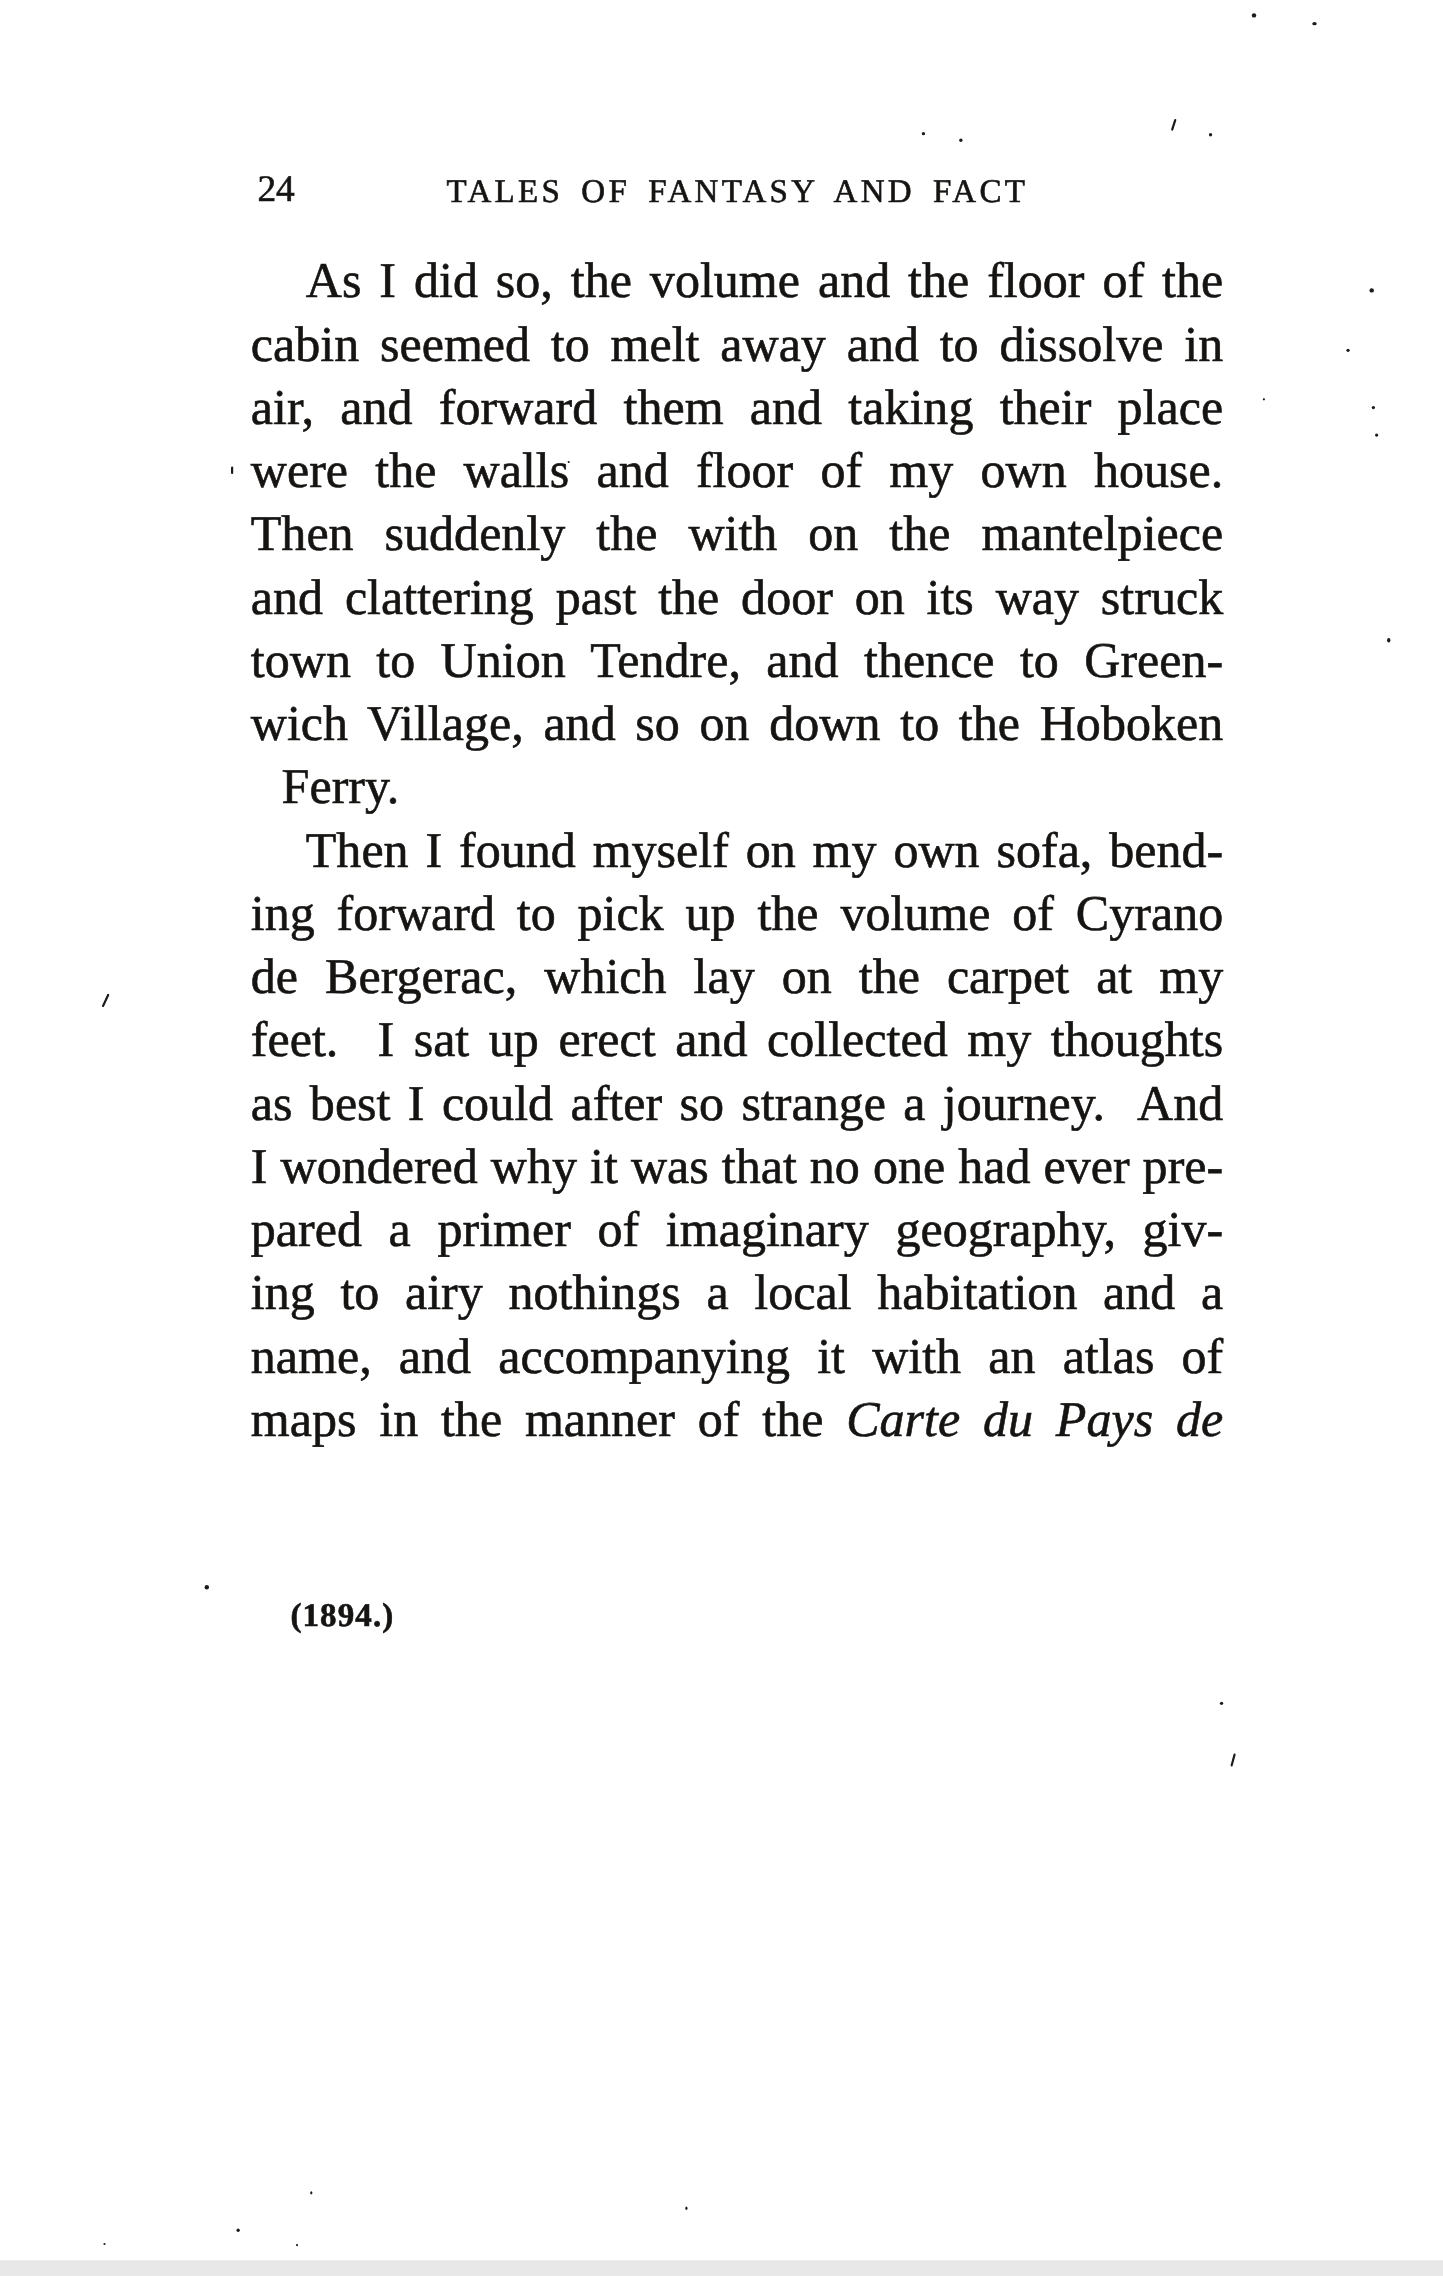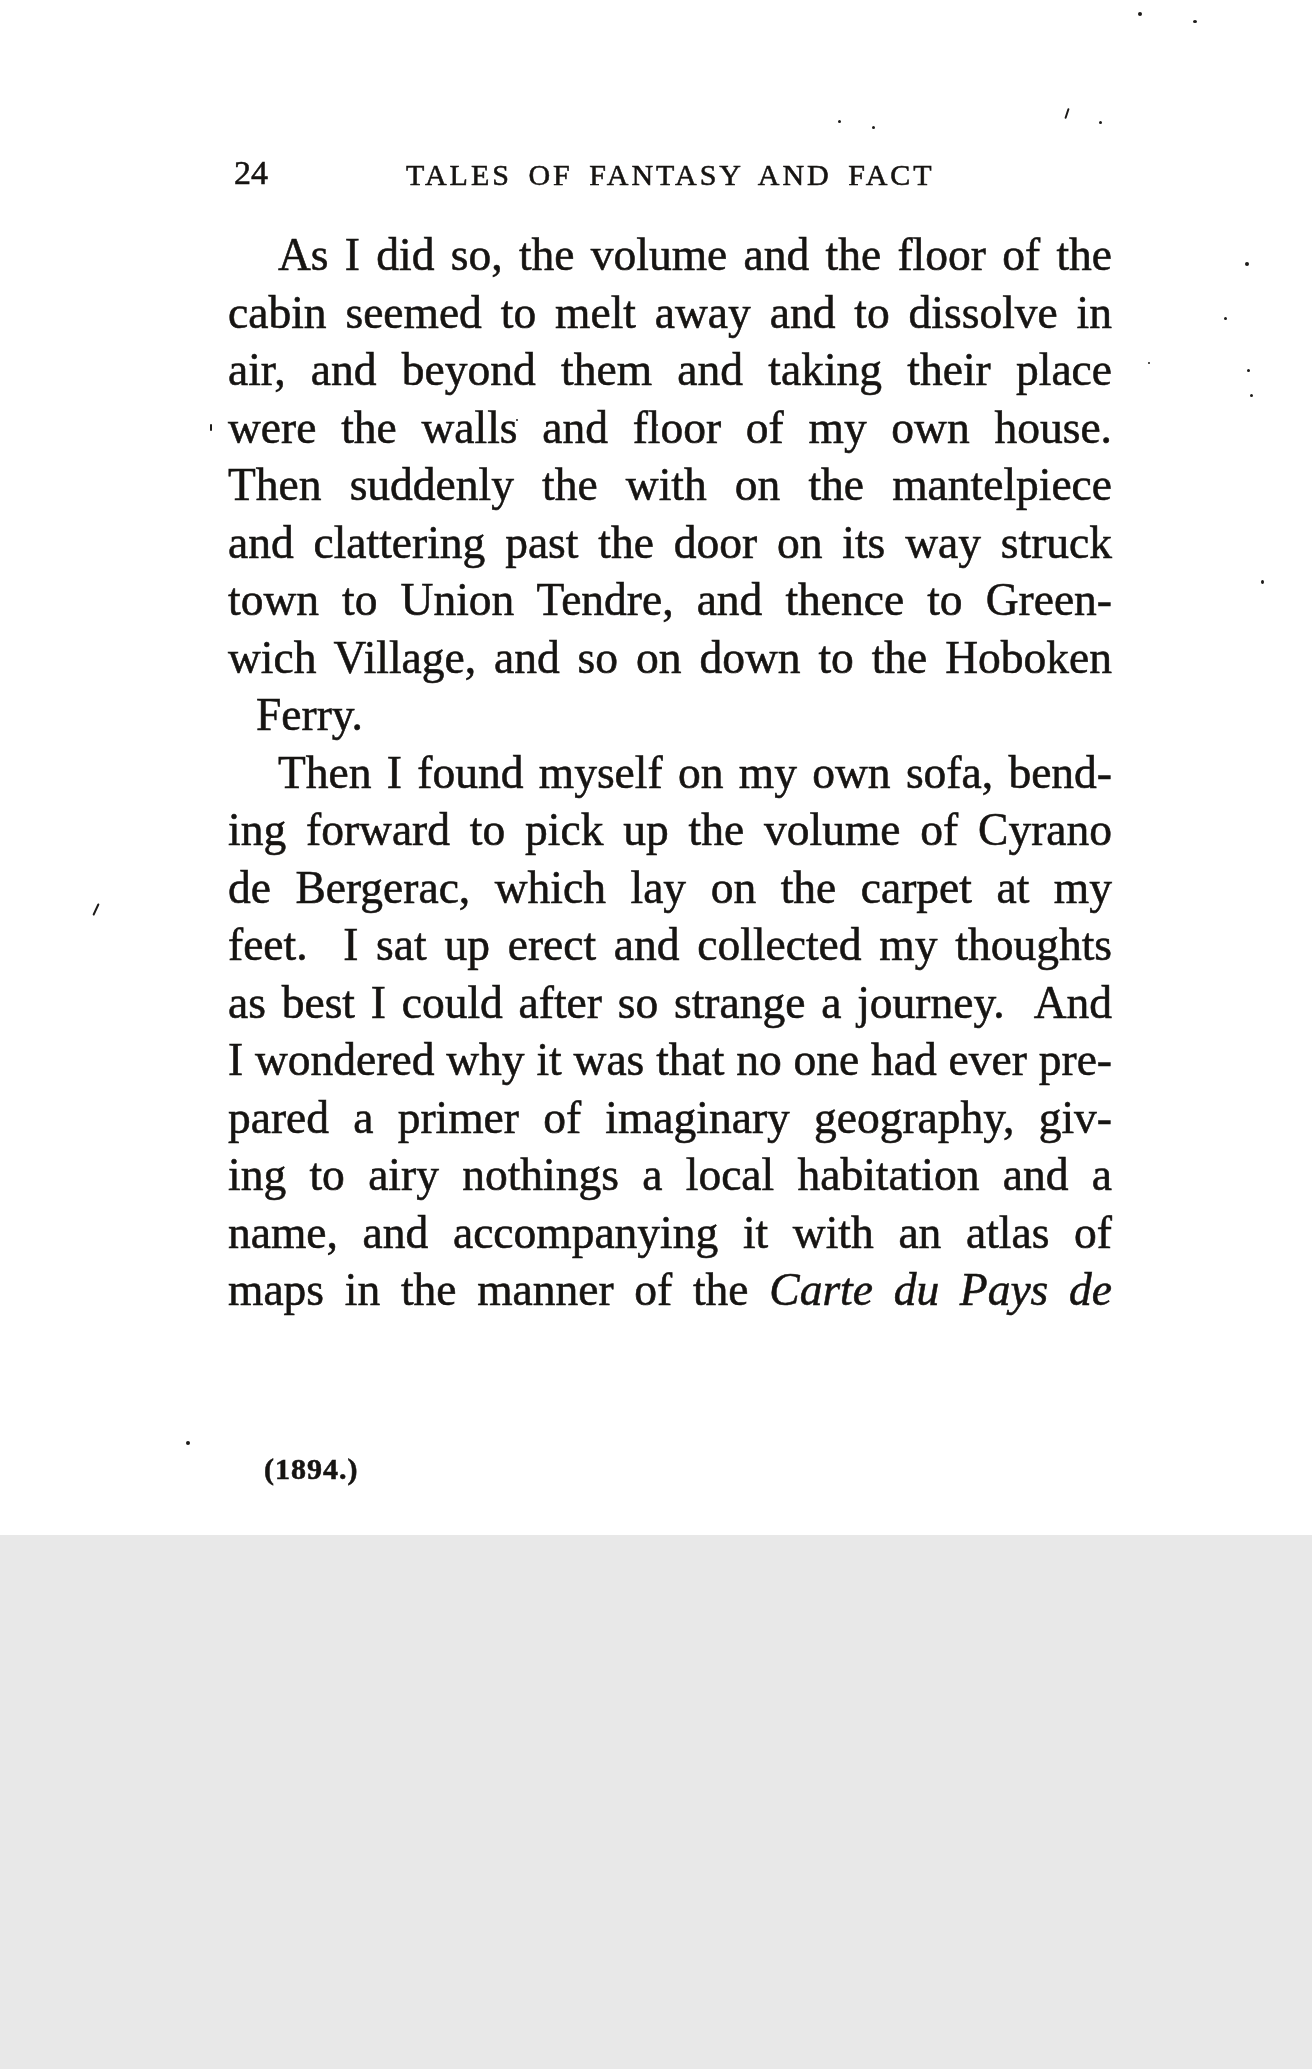--- a/index.html
+++ b/index.html
@@ -1,17 +1,17 @@
 <!DOCTYPE html>
 <html><head>
 <meta charset="utf-8">
 <style>
   html,body{margin:0;padding:0;background:#e8e8e8;}
   .page{
-    position:relative;width:1312px;height:1535px;background:#ffffff;
+    position:relative;width:1312px;height:2055px;background:#ffffff;
     font-family:"Liberation Serif","DejaVu Serif",serif;color:#161412;
     overflow:hidden;-webkit-text-stroke:0.55px #161412;
   }
   .pagenum{position:absolute;left:234px;top:156px;font-size:34px;line-height:34px;}
   .runhead{
     position:absolute;left:406px;top:158px;font-size:30px;line-height:34px;
     letter-spacing:3px;word-spacing:6px;
   }
   .bodyblock{position:absolute;left:228px;top:226px;width:884px;font-size:45.5px;}
   .bl{
@@ -33,21 +33,21 @@
 <body>
 
 <div class="page">
 
   <div class="pagenum">24</div>
   <div class="runhead">TALES OF FANTASY AND FACT</div>
 
   <div class="bodyblock">
     <div class="bl ind">As I did so, the volume and the floor of the</div>
     <div class="bl">cabin seemed to melt away and to dissolve in</div>
-    <div class="bl">air, and beyond them and taking their place</div>
+    <div class="bl">air, and forward them and taking their place</div>
     <div class="bl">were the walls and floor of my own house.</div>
     <div class="bl">Then suddenly the with on the mantelpiece</div>
     <div class="bl">and clattering past the door on its way struck</div>
     <div class="bl">town to Union Tendre, and thence to Green-</div>
     <div class="bl">wich Village, and so on down to the Hoboken</div>
     <div class="bl last">Ferry.</div>
     <div class="bl ind">Then I found myself on my own sofa, bend-</div>
     <div class="bl">ing forward to pick up the volume of Cyrano</div>
     <div class="bl">de Bergerac, which lay on the carpet at my</div>
     <div class="bl">feet.&nbsp; I sat up erect and collected my thoughts</div>

